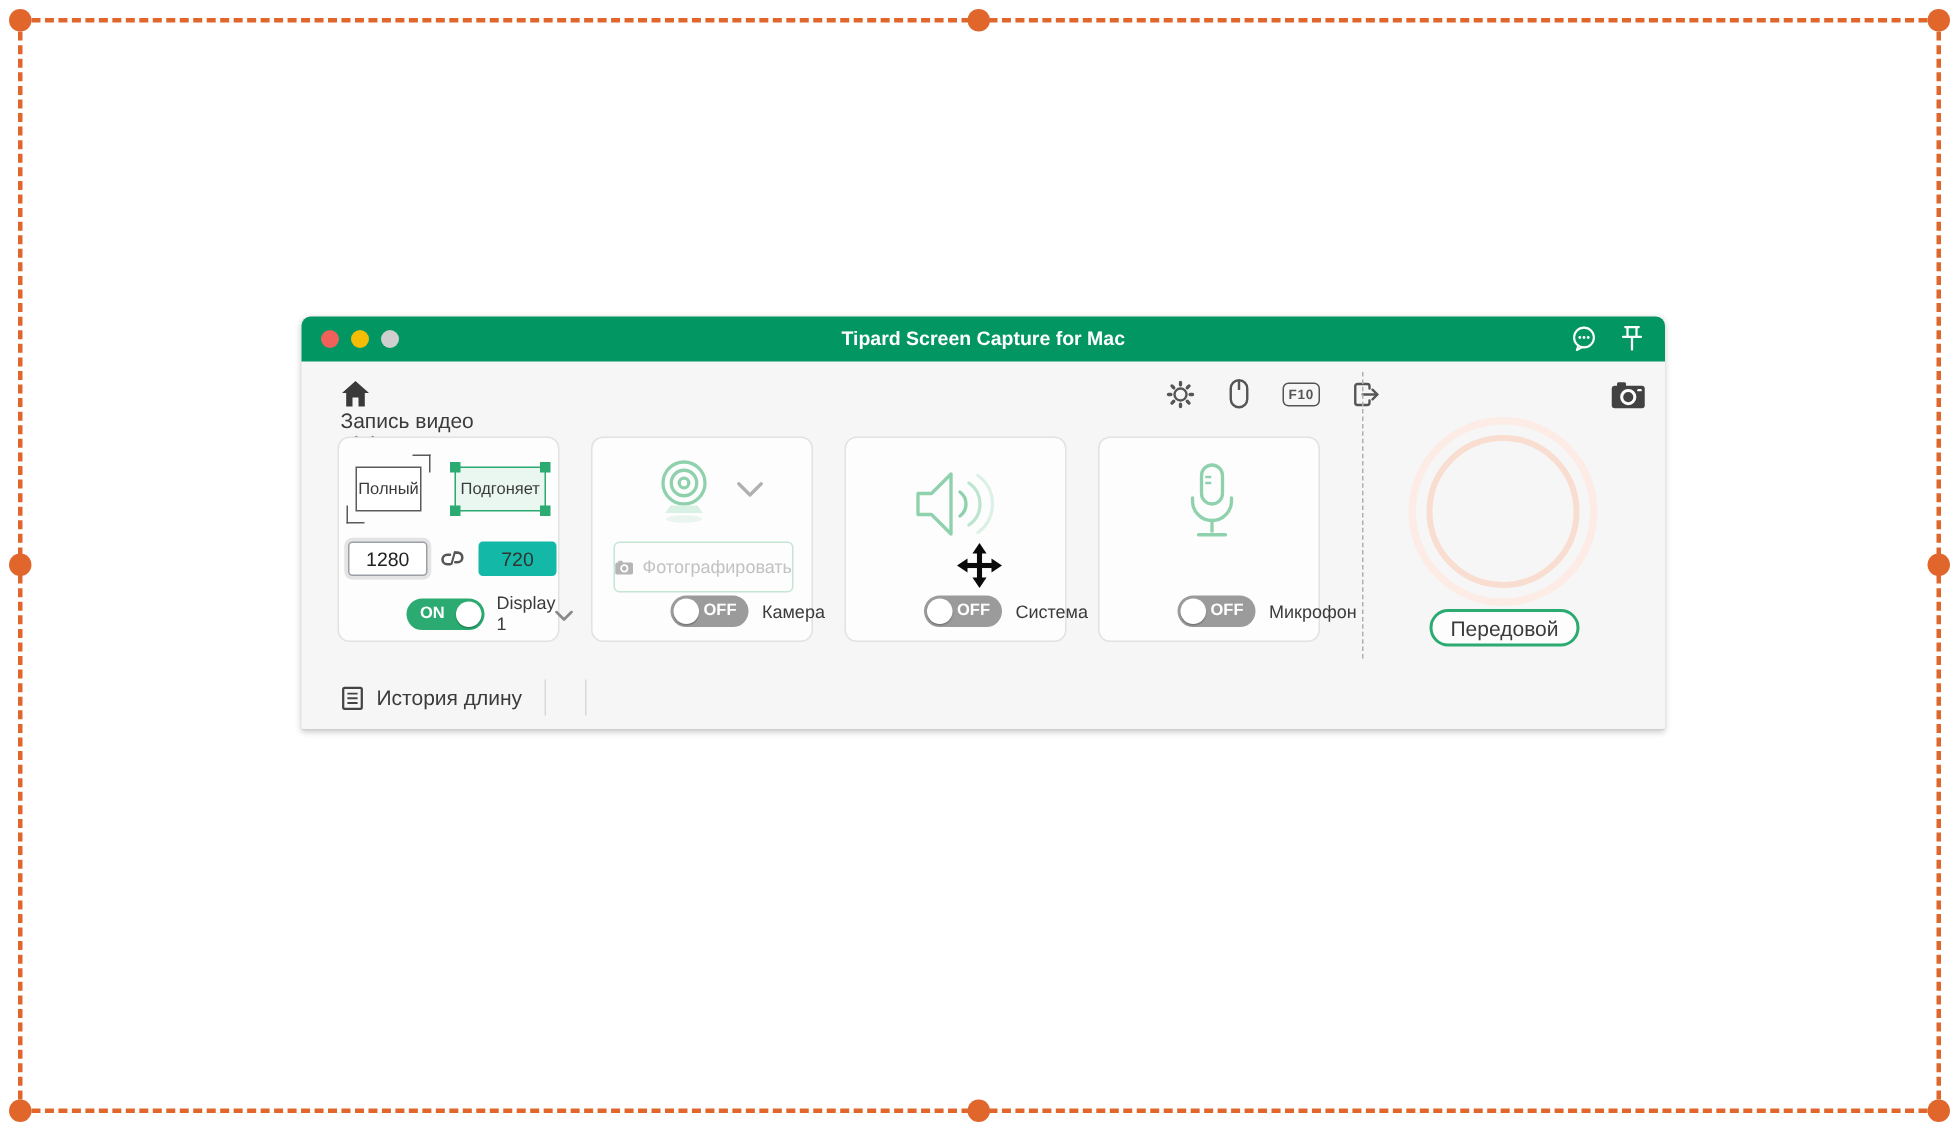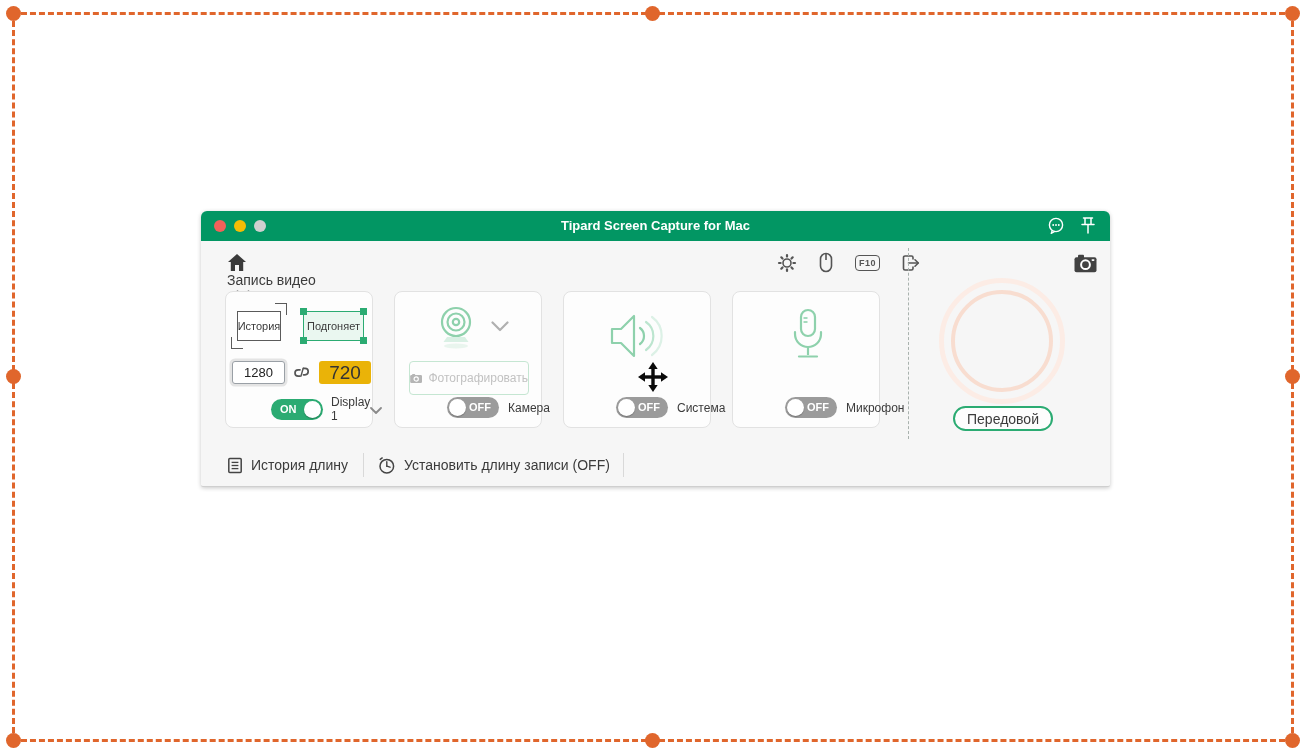--- a/index.html
+++ b/index.html
@@ -51,21 +51,21 @@
   .c-bl { left:-7px; bottom:-9px; border-bottom:1.5px solid #5a5a5a; border-left:1.5px solid #5a5a5a; }
   .btn-fit { position:absolute; left:77px; top:19px; width:61px; height:30px; background:#eaf7f0;
              border:1px solid #2bab72; font-size:11px; color:#3b3b3b; display:flex; align-items:center;
              justify-content:center; cursor:pointer; }
   .knob-sq { position:absolute; width:7px; height:7px; background:#2bab72; }
   .k-tl { left:-4px; top:-4px; } .k-tr { right:-4px; top:-4px; } .k-bl { left:-4px; bottom:-4px; } .k-br { right:-4px; bottom:-4px; }
 
   .size-row { position:absolute; left:6px; top:69px; display:flex; align-items:center; }
   .inp-w { width:53px; height:23px; border:1px solid #9aa0a6; border-radius:3px; box-shadow:0 0 0 2.5px #e4e4e4;
            font-size:13px; color:#222; text-align:center; background:#fff; font-family:"Liberation Sans",sans-serif; }
-  .inp-h { width:52px; height:23px; border:none; border-radius:3px; background:#eab308; font-size:19px;
+  .inp-h { width:52px; height:23px; border:none; border-radius:3px; background:#14b8a6; font-size:13px;
            color:#333; text-align:center; margin-left:9px; font-family:"Liberation Sans",sans-serif; }
   .linkbreak { margin-left:8px; }
 
   .row3 { position:absolute; left:5px; top:103px; display:flex; align-items:center; width:138px; }
   .disp-label { font-size:12px; color:#3b3b3b; margin-left:8px; }
   .disp-chev { margin-left:auto; margin-right:6px; margin-top:3px; }
 
   
   .toggle { position:relative; width:52px; height:21px; border-radius:11px; cursor:pointer; flex:none;margin-left:40px; }
   .toggle.on { background:#2bab72; }
@@ -210,21 +210,21 @@
       <rect x="17.5" y="5.3" width="3" height="1.6" rx="0.8" fill="#fff"></rect>
     </svg>
   </span>
 
   <div class="vdash"></div>
 
   <div class="panel p1">
     <div class="btn-full">
       <div class="corner c-tr"></div>
       <div class="corner c-bl"></div>
-      <span>История</span>
+      <span>Полный</span>
     </div>
     <div class="btn-fit">
       <div class="knob-sq k-tl"></div>
       <div class="knob-sq k-tr"></div>
       <div class="knob-sq k-bl"></div>
       <div class="knob-sq k-br"></div>
       <span>Подгоняет</span>
     </div>
     <div class="size-row">
       <input class="inp-w" value="1280" style="">
@@ -345,27 +345,16 @@
         <svg width="16" height="17" viewBox="0 0 16 17">
           <rect x="1.8" y="1.5" width="12.4" height="14" rx="1" fill="none" stroke="#444" stroke-width="1.5"></rect>
           <line x1="4.6" y1="5.4" x2="11.4" y2="5.4" stroke="#444" stroke-width="1.3"></line>
           <line x1="4.6" y1="8.5" x2="11.4" y2="8.5" stroke="#444" stroke-width="1.3"></line>
           <line x1="4.6" y1="11.6" x2="11.4" y2="11.6" stroke="#444" stroke-width="1.3"></line>
         </svg>
       </span>
       <span class="f-text">История длину</span>
     </div>
     <div class="f-div fd1"></div>
-    <div class="f-item">
-      <span>
-        <svg width="19" height="19" viewBox="0 0 19 19">
-          <circle cx="9.8" cy="10.2" r="6.8" fill="none" stroke="#444" stroke-width="1.5"></circle>
-          <line x1="9.8" y1="10.2" x2="9.8" y2="5.8" stroke="#444" stroke-width="1.4" stroke-linecap="round"></line>
-          <line x1="9.8" y1="10.2" x2="13" y2="11.2" stroke="#444" stroke-width="1.4" stroke-linecap="round"></line>
-          <line x1="3.2" y1="3.4" x2="5.2" y2="1.9" stroke="#444" stroke-width="1.4" stroke-linecap="round"></line>
-        </svg>
-      </span>
-      <span class="f-text">Установить длину записи (OFF)</span>
-    </div>
     <div class="f-div fd2"></div>
   </div>
 
 </div>
 
 </body></html>

